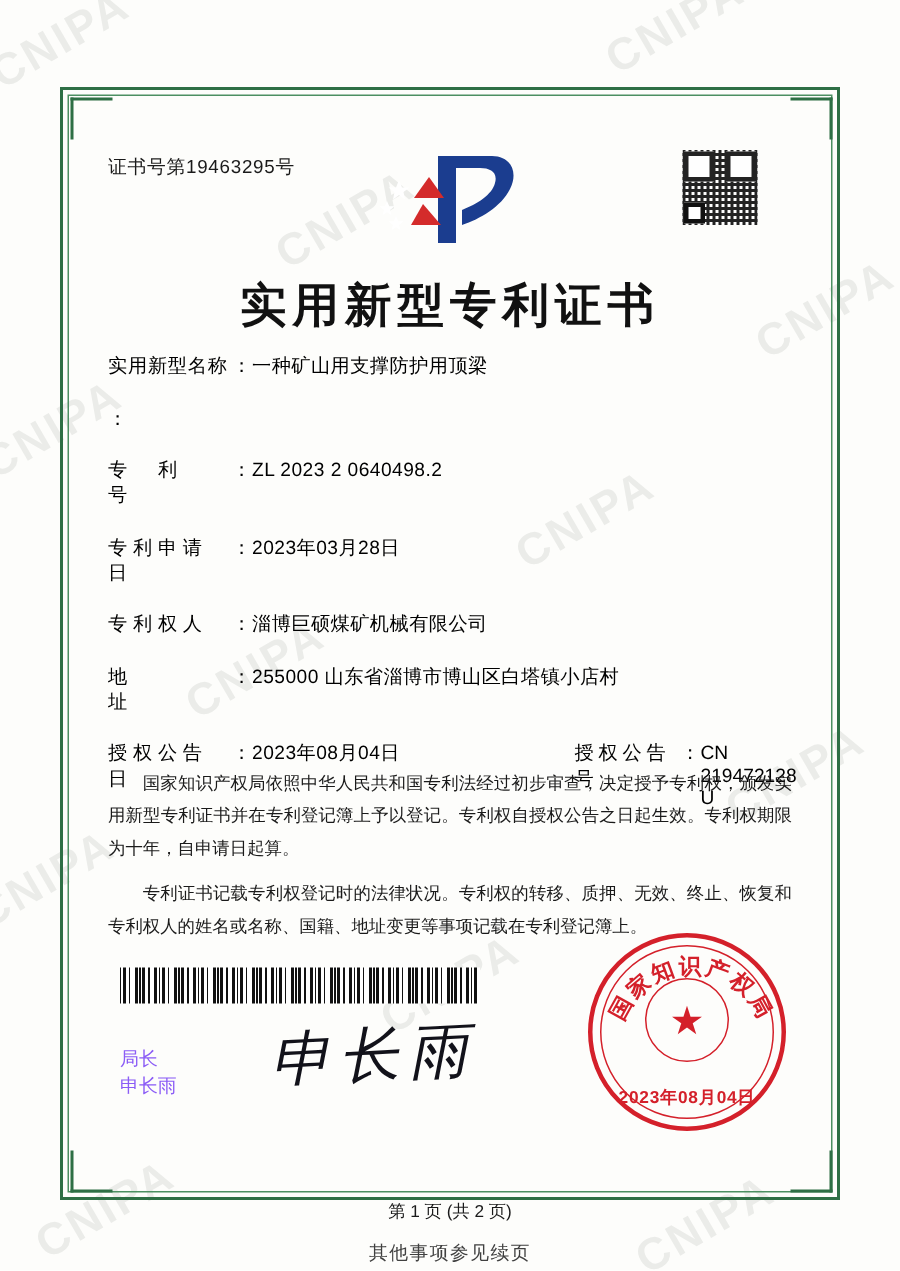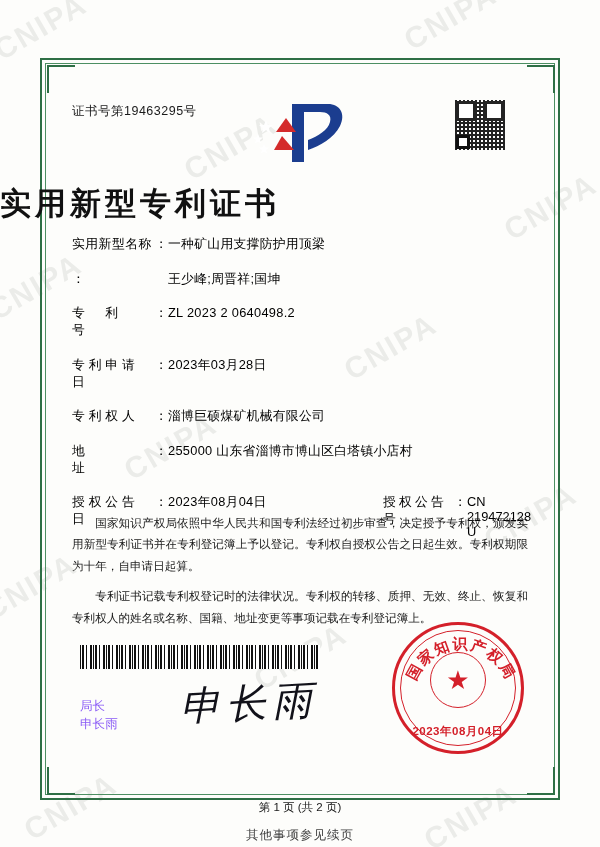--- a/index.html
+++ b/index.html
@@ -113,21 +113,21 @@
     border: 3px solid #111;
     background: #fff;
     box-sizing: border-box;
   }
 
   
   .title {
     position: absolute;
     left: 0; right: 0;
     top: 183px;
-    text-align: left;
+    text-align: center;
     font-size: 31px;
     font-weight: bold;
     letter-spacing: 4px;
     color: #111;
     font-family: Liberation Mono, monospace;
   }
 
   
   .fields {
     position: absolute;
@@ -338,21 +338,20 @@
         <span>实用新型名称</span>
           <span>：</span>
       </div>
       <div class="val">一种矿山用支撑防护用顶梁</div>
     </div>
 
     <div class="row">
       <div class="lbl">
           <span>：</span>
       </div>
-      <div class="val">王少峰;周晋祥;国坤</div>
     </div>
 
     <div class="row">
       <div class="lbl">
         <span style="letter-spacing:1.6em;">专利号</span>
           <span>：</span>
       </div>
       <div class="val">ZL 2023 2 0640498.2</div>
     </div>
 

